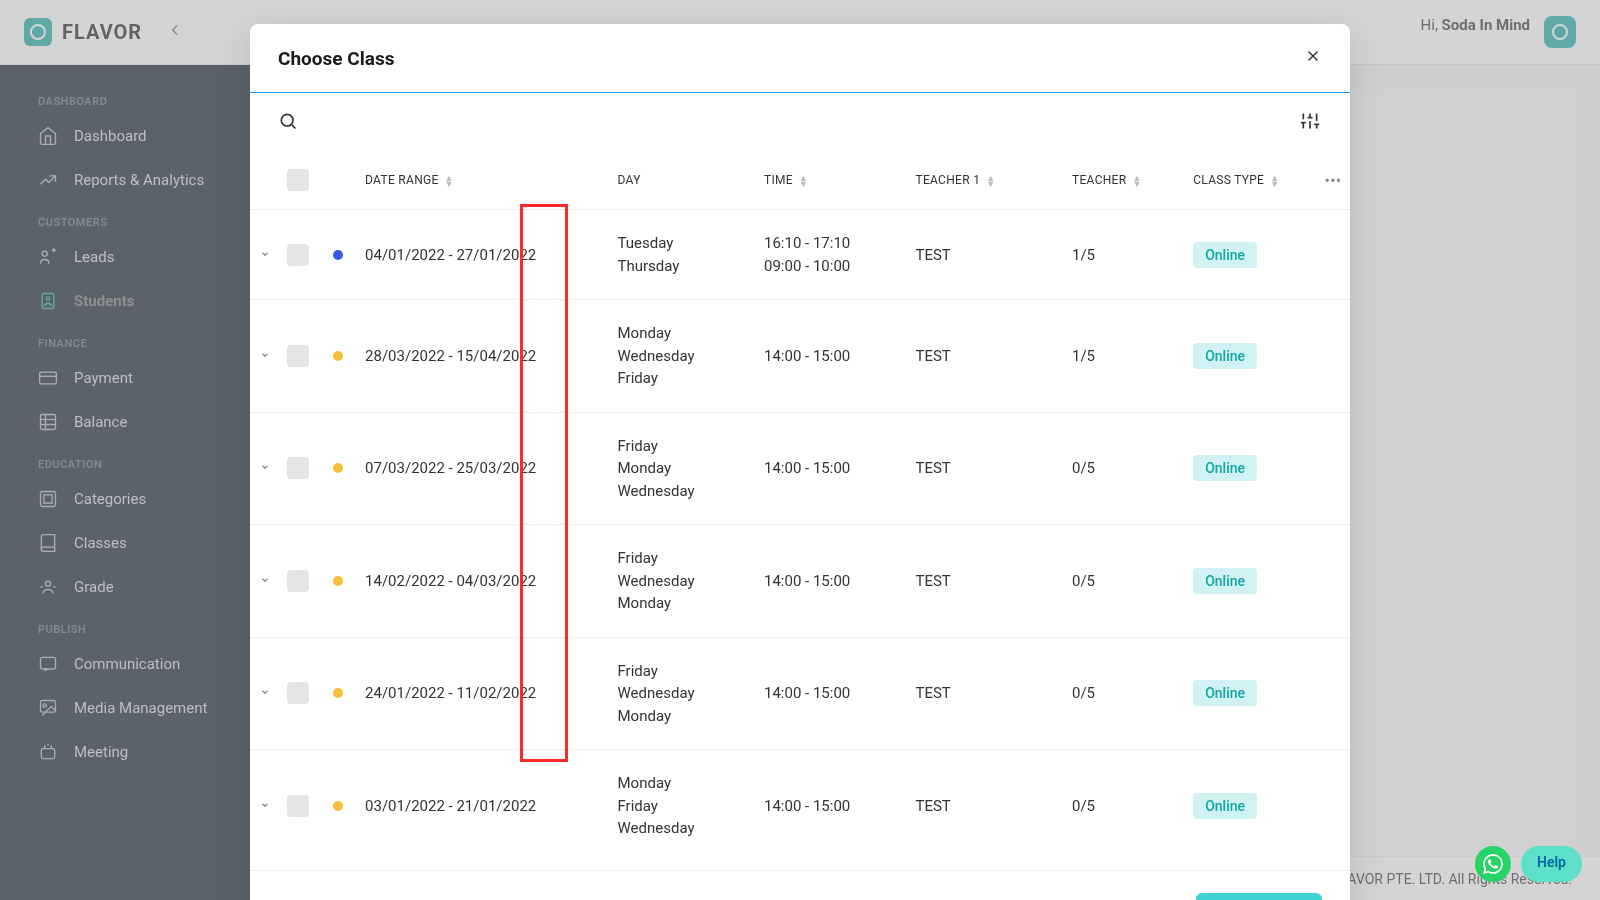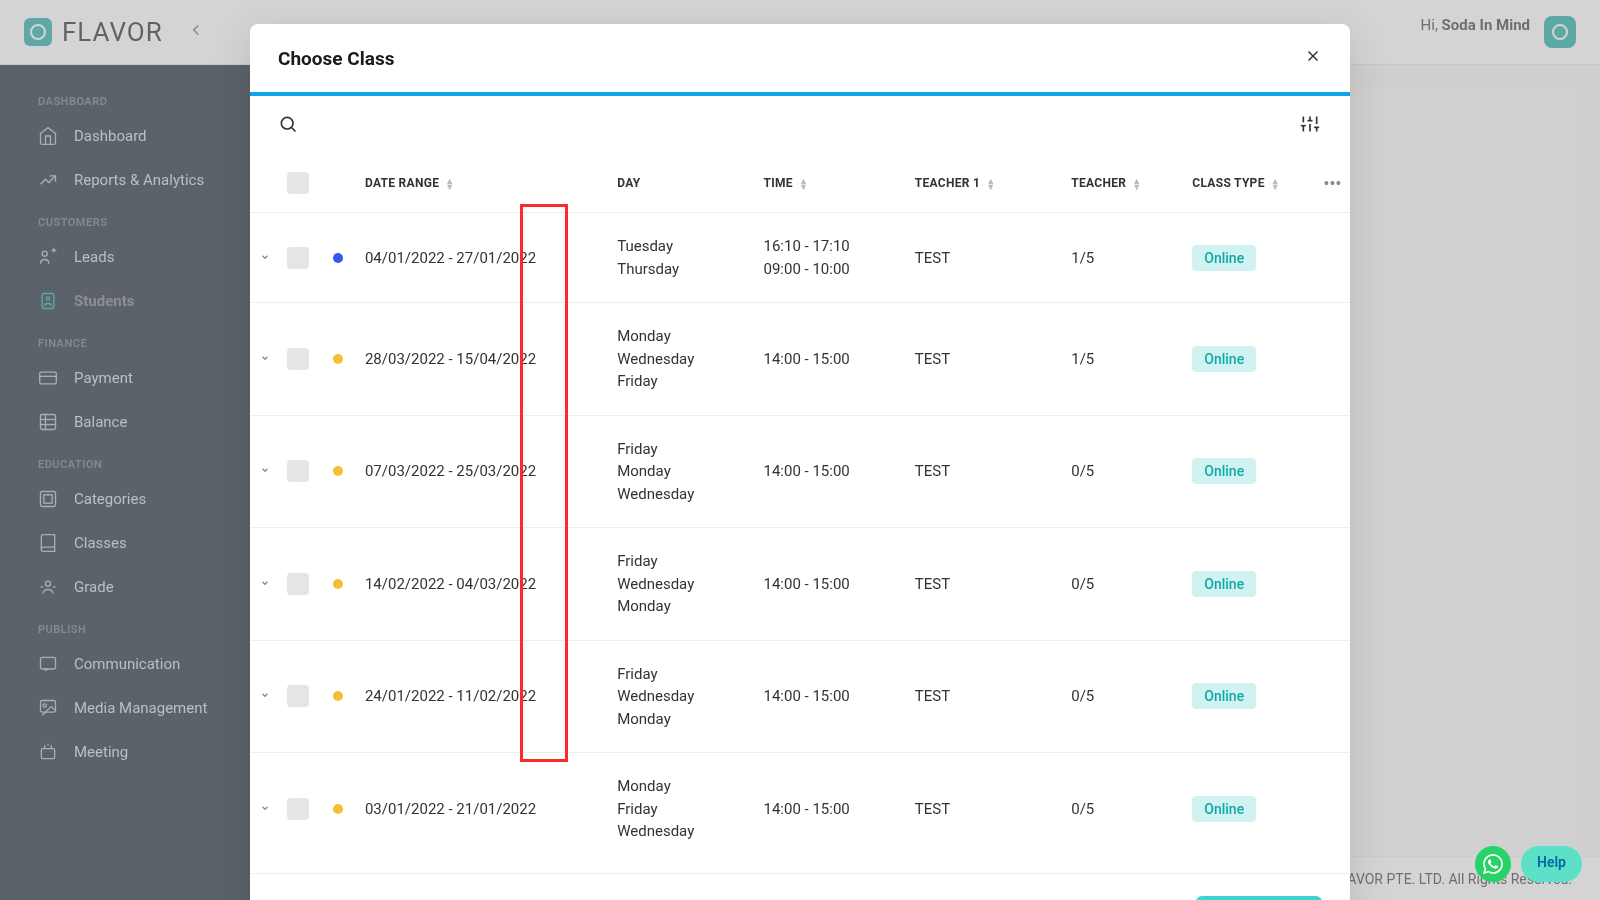--- a/index.html
+++ b/index.html
@@ -3,21 +3,21 @@
 <meta charset="utf-8">
 <style>
 * { box-sizing: border-box; margin: 0; padding: 0; }
 body { font-family: -apple-system, BlinkMacSystemFont, 'Segoe UI', Roboto, sans-serif; background: #f5f5f5; width: 1600px; height: 900px; overflow: hidden; position: relative; }
 
 
 .topbar { height: 65px; background: #fff; display: flex; align-items: center; padding: 0 24px; border-bottom: 1px solid #e5e5e5; }
 .logo { display: flex; align-items: center; gap: 10px; }
 .logo-icon { width: 28px; height: 28px; background: #12a8a2; border-radius: 6px; position: relative; }
 .logo-icon::after { content: ''; position: absolute; top: 50%; left: 50%; transform: translate(-50%, -50%); width: 12px; height: 12px; border: 2.5px solid #fff; border-radius: 50%; }
-.logo-text { font-weight: 400; font-size: 26px; letter-spacing: 1px; color: #1a1a1a; }
+.logo-text { font-weight: 700; font-size: 20px; letter-spacing: 1px; color: #1a1a1a; }
 .collapse-btn { margin-left: 24px; font-size: 20px; color: #666; cursor: pointer; }
 .topbar-right { margin-left: auto; display: flex; align-items: flex-start; gap: 14px; }
 .greeting { font-size: 15px; color: #333; }
 .greeting b { font-weight: 700; }
 .avatar { width: 32px; height: 32px; background: #12a8a2; border-radius: 8px; position: relative; }
 .avatar::after { content: ''; position: absolute; top: 50%; left: 50%; transform: translate(-50%, -50%); width: 12px; height: 12px; border: 2px solid #fff; border-radius: 50%; }
 
 
 .sidebar { position: absolute; left: 0; top: 65px; bottom: 0; width: 250px; background: #0d1b2a; color: #aab3bf; overflow-y: auto; padding: 16px 12px; }
 .side-section { font-size: 11px; font-weight: 600; letter-spacing: 0.5px; color: #5a6a7e; padding: 14px 26px 6px; text-transform: uppercase; }
@@ -38,30 +38,30 @@
 
 .float-btns { position: absolute; bottom: 18px; right: 18px; display: flex; gap: 10px; z-index: 50; }
 .whatsapp-btn { width: 36px; height: 36px; background: #25d366; border-radius: 50%; display: flex; align-items: center; justify-content: center; }
 .help-btn { background: #5ce0c8; color: #0369a1; font-weight: 600; font-size: 14px; padding: 8px 16px; border-radius: 18px; }
 
 
 .overlay { position: absolute; inset: 0; background: rgba(170,170,170,0.5); z-index: 10; }
 
 
 .modal { position: absolute; top: 24px; left: 250px; width: 1100px; background: #fff; border-radius: 8px; z-index: 20; box-shadow: 0 8px 40px rgba(0,0,0,.12); }
-.modal-header { display: flex; align-items: center; justify-content: space-between; padding: 22px 28px; border-bottom: 4px solid #0ea5e9; }
+.modal-header { display: flex; align-items: center; justify-content: space-between; padding: 22px 28px; border-bottom: 1px solid #0ea5e9; }
 .modal-title { font-size: 19px; font-weight: 700; color: #1a1a1a; }
 .close-x { font-size: 20px; cursor: pointer; color: #333; }
 
 .modal-search { padding: 18px 28px; display: flex; align-items: center; justify-content: space-between; }
 .search-icon, .filter-icon { width: 22px; height: 22px; cursor: pointer; color: #333; }
 
 .table-wrap { padding: 0 0 8px 0; }
 table { width: 100%; border-collapse: collapse; }
-th { text-align: left; font-size: 12px; font-weight: 700; color: #333; padding: 18px 8px; letter-spacing: 0.3px; }
+th { text-align: left; font-size: 12px; font-weight: 400; color: #333; padding: 18px 8px; letter-spacing: 0.3px; }
 .sort-arrows { display: inline-block; margin-left: 6px; color: #bbb; font-size: 9px; line-height: 8px; vertical-align: middle; }
 .sort-arrows div { line-height: 6px; }
 td { padding: 22px 8px; font-size: 15px; color: #333; border-top: 1px solid #eee; vertical-align: middle; }
 td.days { line-height: 1.5; }
 .chev-cell { width: 28px; text-align: center; color: #888; font-size: 12px; padding-left: 10px; }
 .check-cell { width: 40px; }
 .checkbox { width: 22px; height: 22px; background: #e5e5e5; border-radius: 4px; margin: 0 auto; cursor: pointer; }
 .dot-cell { width: 38px; text-align: center; }
 .dot { width: 10px; height: 10px; border-radius: 50%; display: inline-block; }
 .dot.blue { background: #3858e9; }

